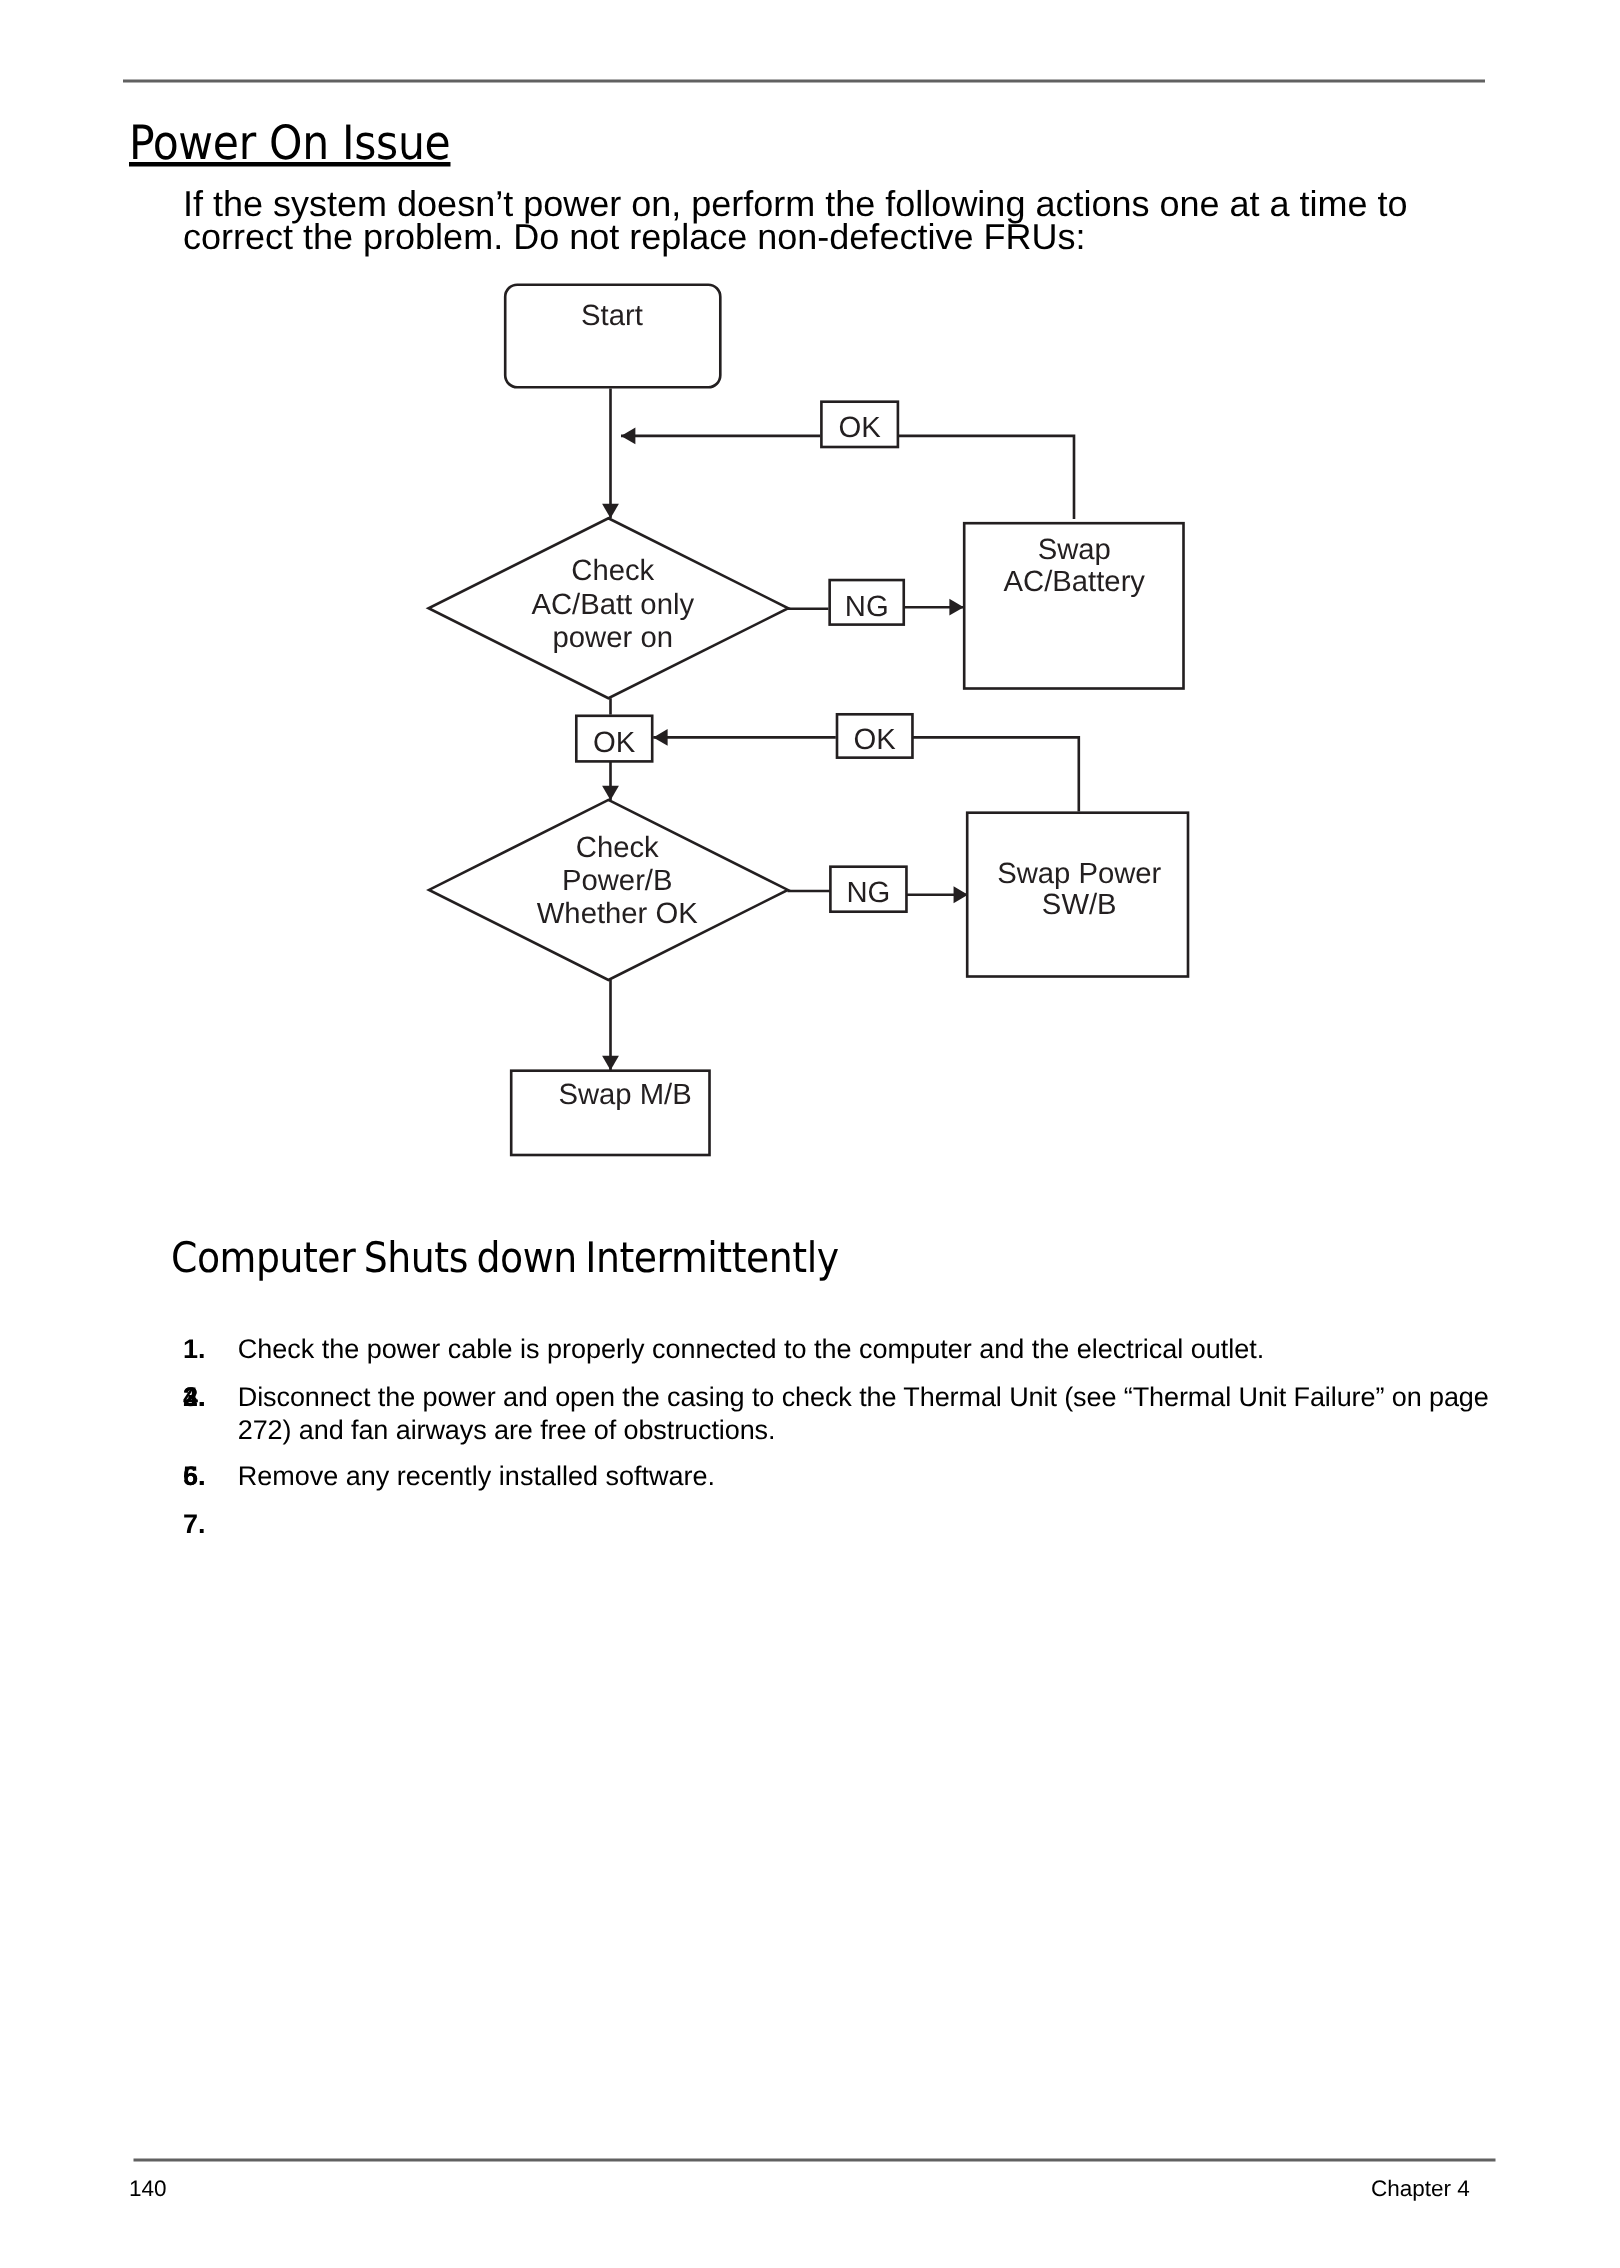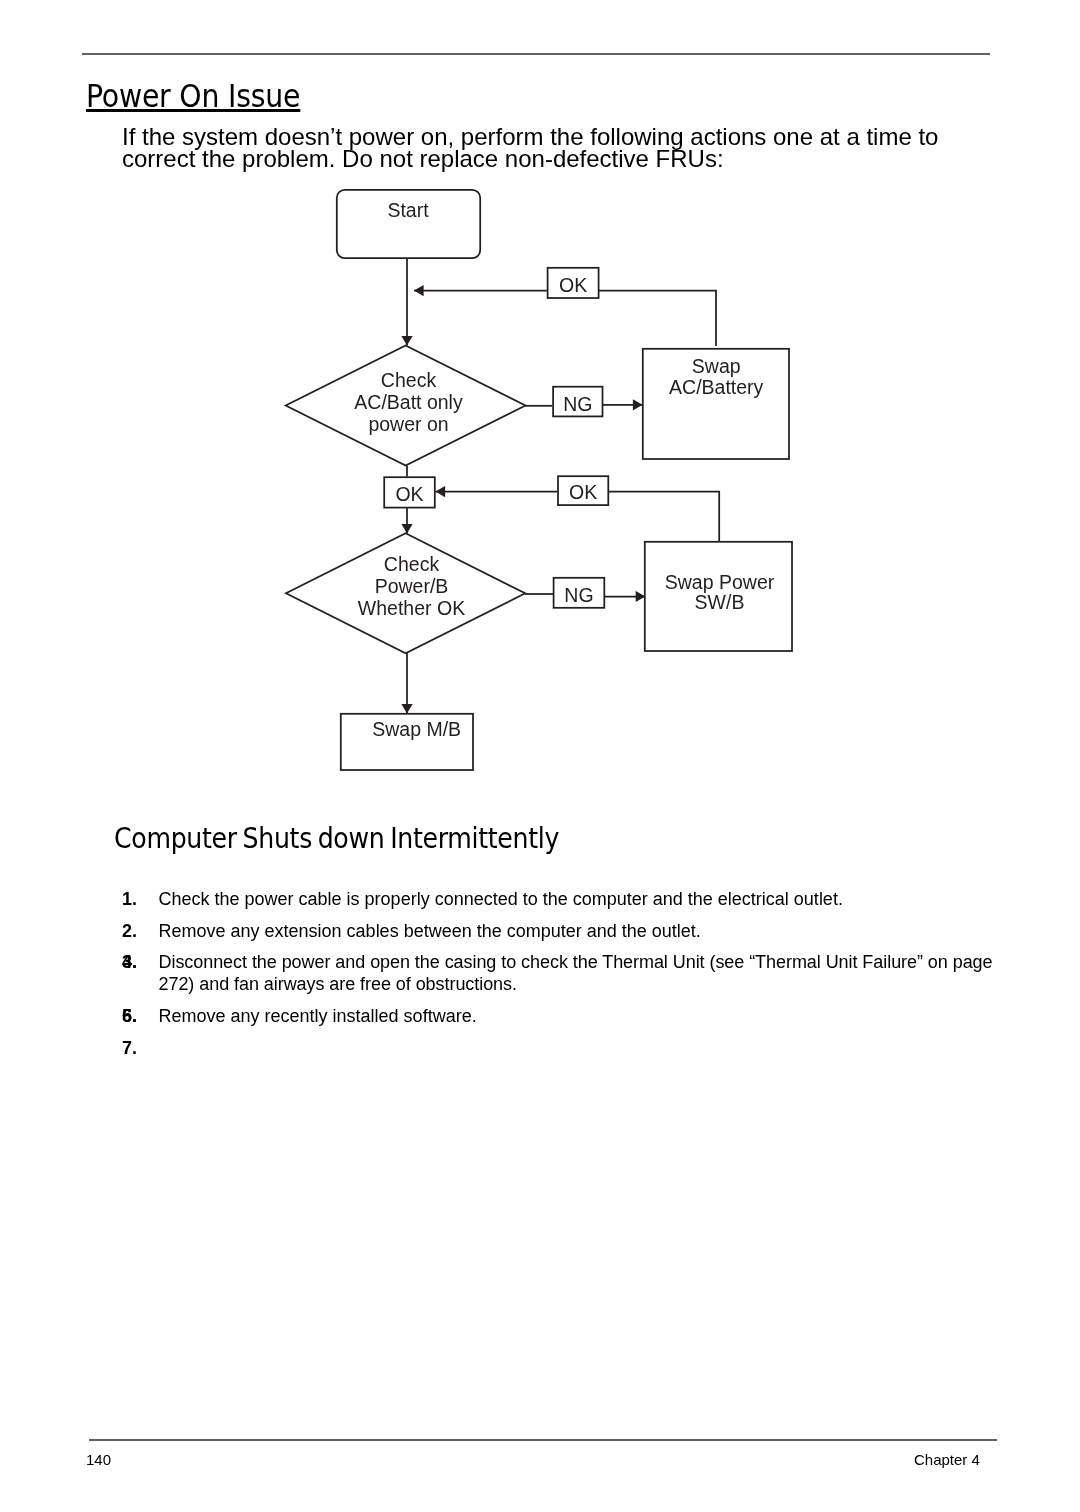--- a/index.html
+++ b/index.html
@@ -107,21 +107,21 @@
         <text x="573.1" y="291.5" text-anchor="middle" font-size="19.5" fill="#231f20">OK</text>
         <text x="577.8000000000001" y="410.5" text-anchor="middle" font-size="19.5" fill="#231f20">NG</text>
         <text x="409.5" y="501" text-anchor="middle" font-size="19.5" fill="#231f20">OK</text>
         <text x="583.15" y="499.3" text-anchor="middle" font-size="19.5" fill="#231f20">OK</text>
         <text x="578.95" y="601.6" text-anchor="middle" font-size="19.5" fill="#231f20">NG</text>
       </g>
   </svg>
 
   <ol class="steps">
       <li><span class="num">1.</span><span>Check the power cable is properly connected to the computer and the electrical outlet.</span></li>
-      <li><span class="num">2.</span><span>Remove any extension cables between the computer and the outlet.</span></li>
+      <li><span class="num">2.</span></li>
       <li><span class="num">3.</span></li>
       <li><span class="num">4.</span><span>Disconnect the power and open the casing to check the Thermal Unit (see “Thermal Unit Failure” on page 272) and fan airways are free of obstructions.</span></li>
       <li><span class="num">5.</span></li>
       <li><span class="num">6.</span><span>Remove any recently installed software.</span></li>
       <li><span class="num">7.</span></li>
     </ol>
 
   <div class="rule" id="footer-rule"></div>
   <div class="footer-text" id="footer-page">140</div>
   <div class="footer-text" id="footer-chapter">Chapter 4</div>

